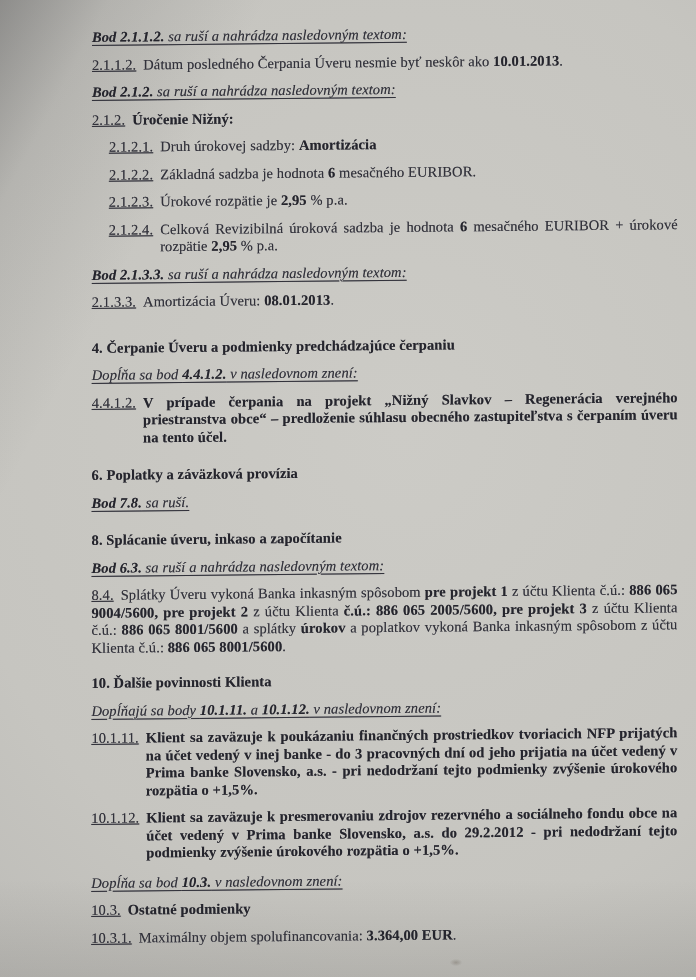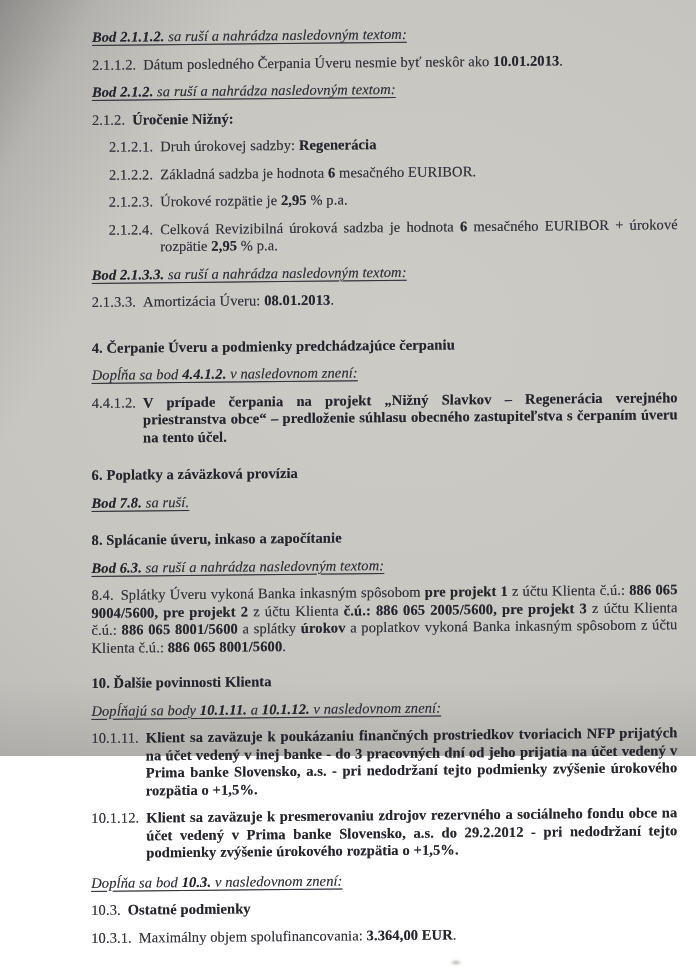--- a/index.html
+++ b/index.html
@@ -1,20 +1,20 @@
 <!DOCTYPE html>
 <html lang="sk" style="--ink: #32323b; --ink-bold: #25252d;"><head>
 <meta charset="utf-8">
 <style>
   html,body{
     margin:0;padding:0;width:696px;height:980px;overflow:hidden;
     font-family:"Liberation Serif","DejaVu Serif",serif;
   }
   .paper{
-    position:relative;width:696px;height:756px;
+    position:relative;width:696px;height:977px;
     background:
       linear-gradient(118deg, rgba(58,58,60,0.38) 0%, rgba(58,58,60,0.12) 9%, rgba(58,58,60,0) 22%),
       linear-gradient(0deg, rgba(92,90,86,0.16) 0%, rgba(92,90,86,0) 10%),
       radial-gradient(135% 105% at 58% 44%, #cccbc6 0%, #c6c5c0 48%, #bab9b5 76%, #a3a29e 100%);
   }
   .content{
     position:absolute;left:92px;top:26px;width:586px;
     transform:rotate(-0.55deg) skewX(-0.6deg);
     transform-origin:300px 0;
     color:var(--ink,#32323b);
@@ -25,21 +25,21 @@
   .sec{display:block;}
   .block{margin:0 0 10px 0;}
   .heading{font-weight:bold;color:var(--ink-bold,#26262e);}
   .amendment .line{
     font-style:italic;
     text-decoration:underline;
     text-underline-offset:3px;
     text-decoration-thickness:1.1px;
   }
   .item{display:flex;align-items:flex-start;}
-  .item .num{flex:0 0 auto;margin-right:7px;white-space:pre;}
+  .item .num{flex:0 0 auto;margin-right:7px;white-space:pre;text-decoration:underline;}
   .item .body{flex:1 1 auto;}
   .item.nohang{display:block;}
   .item.nohang .num{}
   .indent{margin-left:17px;}
   .justify .body{text-align:justify;}
   .item.nohang.justify{text-align:justify;}
   .gap{margin-top:9px;}
   .b{font-weight:bold;color:var(--ink-bold,#26262e);}
   
   .sec{margin:0;}
@@ -66,21 +66,21 @@
           <span class="num">2.1.1.2.</span>
           <span class="body"><span>Dátum posledného Čerpania Úveru nesmie byť neskôr ako </span><span class="b">10.01.2013</span><span>.</span></span>
         </div>
         <div class="block amendment"><span class="line"><span class="b">Bod  2.1.2. </span><span> sa ruší a nahrádza nasledovným textom:</span></span></div>
         <div class="block item">
           <span class="num">2.1.2.</span>
           <span class="body"><span class="b">Úročenie Nižný:</span></span>
         </div>
         <div class="block item indent">
           <span class="num">2.1.2.1.</span>
-          <span class="body"><span>Druh úrokovej sadzby: </span><span class="b">Regenerácia</span></span>
+          <span class="body"><span>Druh úrokovej sadzby: </span><span class="b">Amortizácia</span></span>
         </div>
         <div class="block item indent">
           <span class="num">2.1.2.2.</span>
           <span class="body"><span>Základná sadzba je hodnota </span><span class="b">6</span><span> mesačného EURIBOR.</span></span>
         </div>
         <div class="block item indent">
           <span class="num">2.1.2.3.</span>
           <span class="body"><span>Úrokové rozpätie je </span><span class="b">2,95</span><span> % p.a.</span></span>
         </div>
         <div class="block item indent justify">

